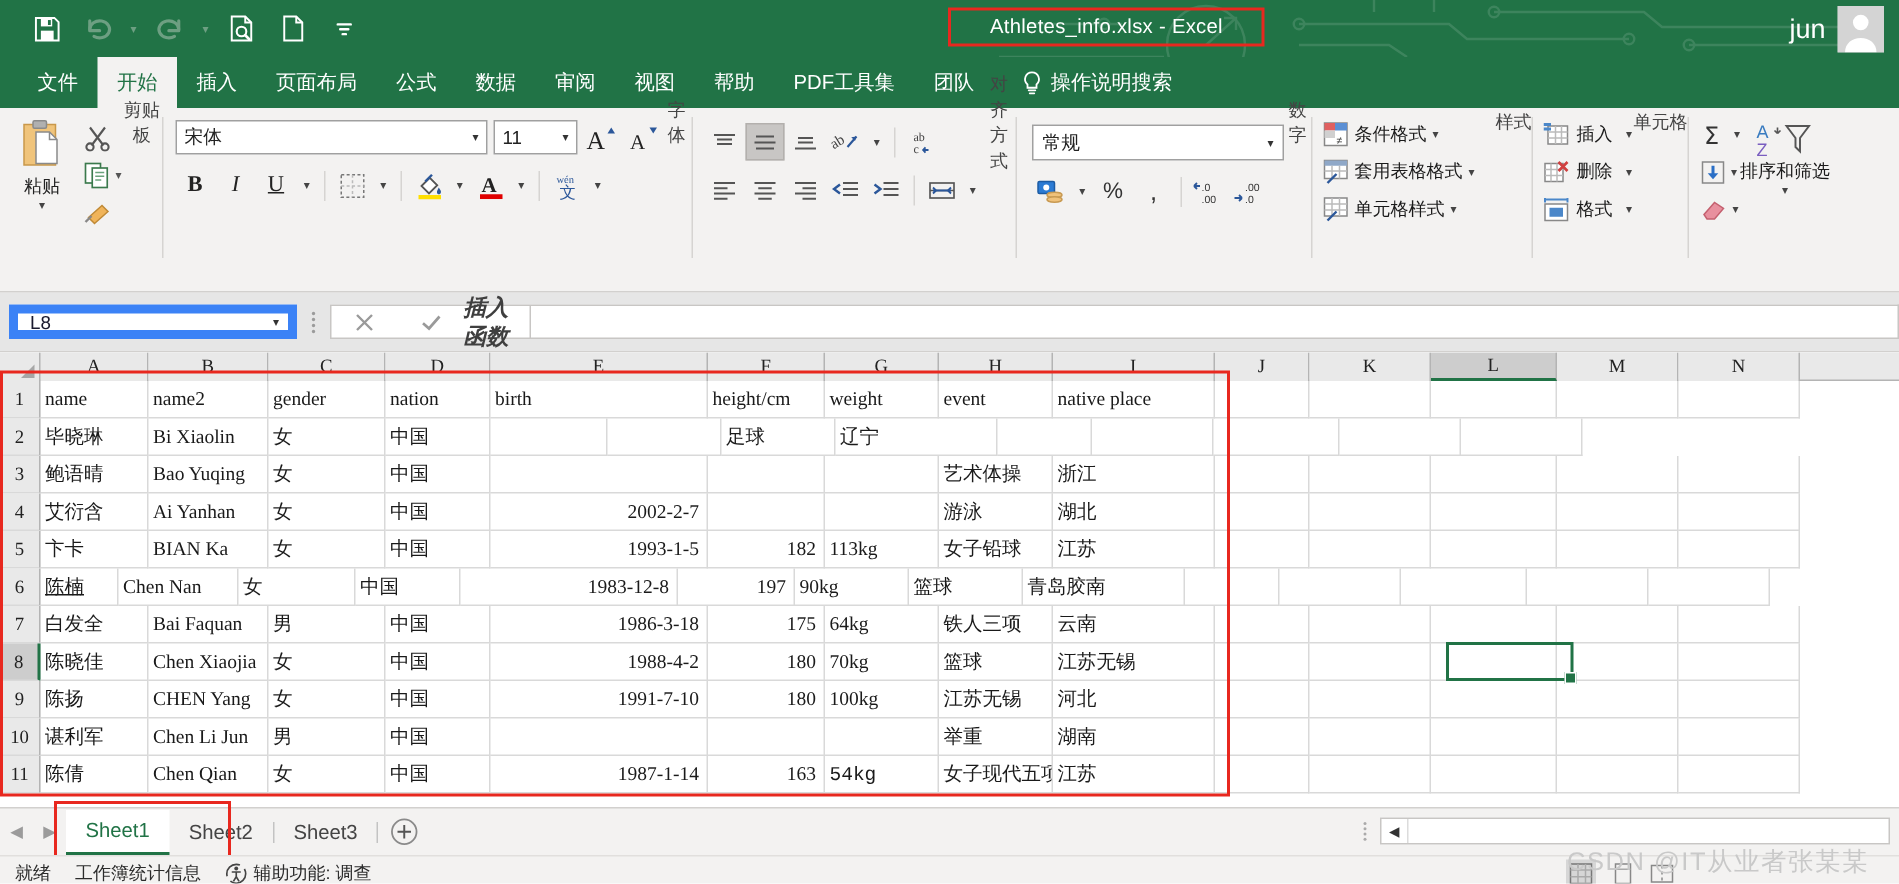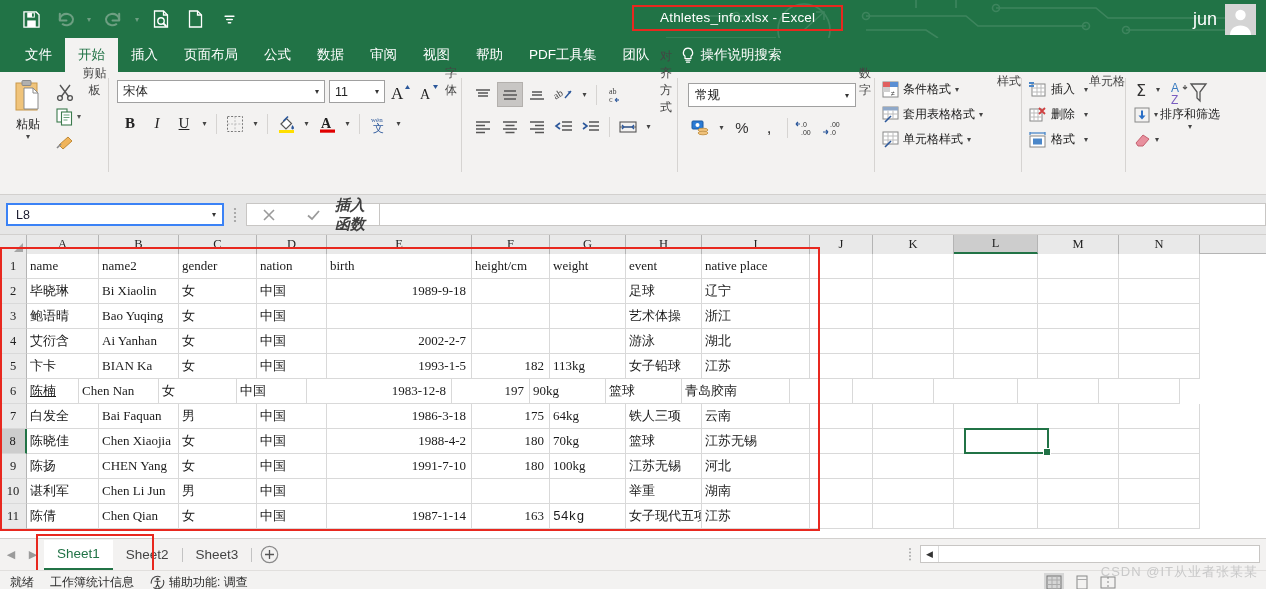--- a/index.html
+++ b/index.html
@@ -143,21 +143,21 @@
   .sortcol{ display:flex;flex-direction:column;align-items:center;padding-top:3px;}
   .sortcol .t{font-size:12px;color:#1a1a1a;white-space:nowrap;}
   .sortcol .c{font-size:8px;color:#444;line-height:8px;}
 
   
   .fbar{
     height:40px;background:#e6e6e6;display:flex;align-items:center;padding:0 0 0 6px;
     border-bottom:1px solid #d2d0ce;
   }
   .namebox{
-    width:218px;height:23px;background:#fff;border:2px solid #3b82f6;
+    width:192px;height:23px;background:#fff;border:6px solid #3b82f6;
     display:flex;align-items:center;padding:0 3px 0 8px;font-size:12.5px;color:#1a1a2e;
   }
   .namebox .v{flex:1;}
   .grip{width:22px;height:23px;display:flex;align-items:center;justify-content:center;color:#888;letter-spacing:0;}
   .fbtns{ display:flex; align-items:center; height:23px; background:#fff;border:1px solid #c8c6c4;}
   .fb{width:44px;height:21px;display:flex;align-items:center;justify-content:center;color:#9a9a9a;}
   .fb.fx{color:#3f3f3f;font-style:italic;font-family:"Liberation Serif",serif;font-size:15px;font-weight:bold;}
   .finput{flex:1;height:23px;background:#fff;border:1px solid #c8c6c4;border-left:none;margin-right:0px;}
 
   
@@ -219,22 +219,22 @@
   .hsarrow{width:18px;height:16px;display:flex;align-items:center;justify-content:center;color:#333;font-size:9px;border-right:1px solid #dcdcdc;}
 
   
   .statusbar{
     height:24px;background:#f3f2f1;display:flex;align-items:center;
     border-top:1px solid #e1dfdd; padding-left:10px; gap:16px; position:relative;
   }
   .st{font-size:12px;color:#2b2b2b;white-space:nowrap;}
   .staccess{display:flex;align-items:center;gap:4px;}
   .watermark{
-    position:absolute; right:8px; top:-8px;
-    font-size:13px;color:#c9c9c9; letter-spacing:1px; white-space:nowrap;
+    position:absolute; right:20px; top:-8px;
+    font-size:17px;color:#c9c9c9; letter-spacing:1px; white-space:nowrap;
     font-family:"Liberation Sans",sans-serif;
   }
   .viewicons{position:absolute; right:150px; top:2px; display:flex; gap:10px; align-items:center;}
 </style>
 </head>
 <body>
 
 <div class="titlebar">
   <svg class="circuit" viewBox="0 0 600 38">
     <g stroke="#ffffff" stroke-width="1.6" fill="none" opacity="0.45">
@@ -756,21 +756,20 @@
         <div class="cell" style="width: 84px;"></div>
         <div class="cell" style="width: 81px;"></div>
         <div class="cell" style="width: 81px;"></div>
       </div>
       <div class="row">
         <div class="rh">2</div>
         <div class="cell" style="width: 72px;">毕晓琳</div>
         <div class="cell" style="width: 80px;">Bi Xiaolin</div>
         <div class="cell" style="width: 78px;">女</div>
         <div class="cell" style="width: 70px;">中国</div>
-        <div class="cell num" style="width: 145px;">1989-9-18</div>
         <div class="cell num" style="width: 78px;"></div>
         <div class="cell" style="width: 76px;"></div>
         <div class="cell" style="width: 76px;">足球</div>
         <div class="cell" style="width: 108px;">辽宁</div>
         <div class="cell" style="width: 63px;"></div>
         <div class="cell" style="width: 81px;"></div>
         <div class="cell" style="width: 84px;"></div>
         <div class="cell" style="width: 81px;"></div>
         <div class="cell" style="width: 81px;"></div>
       </div>

